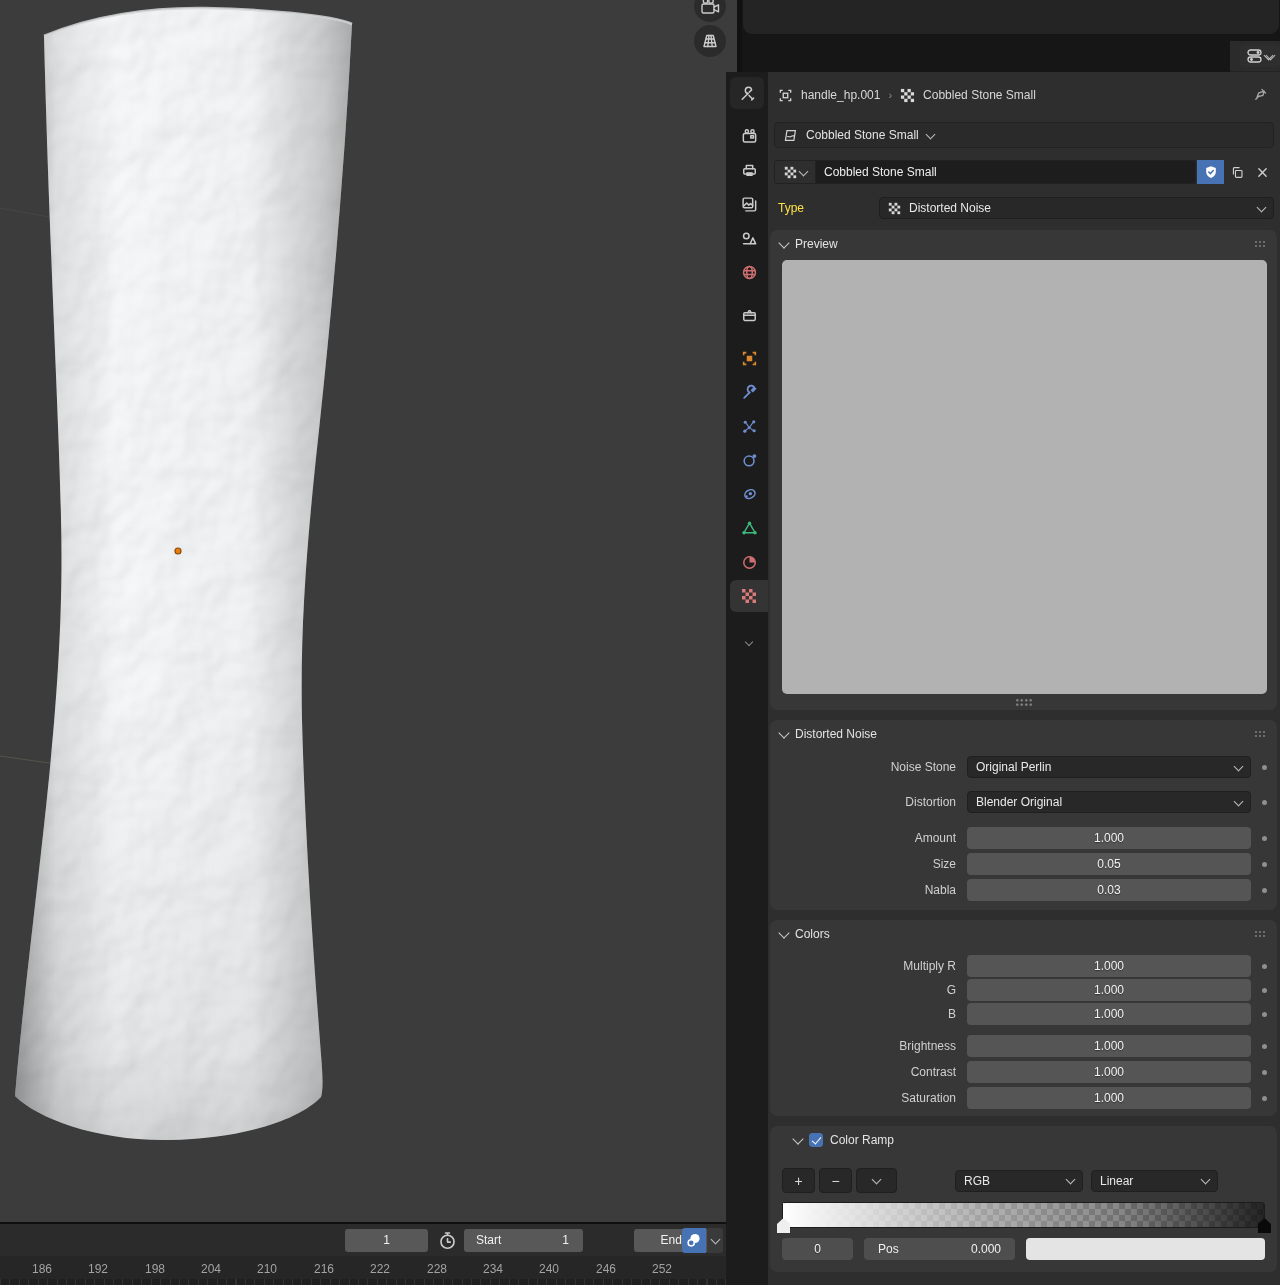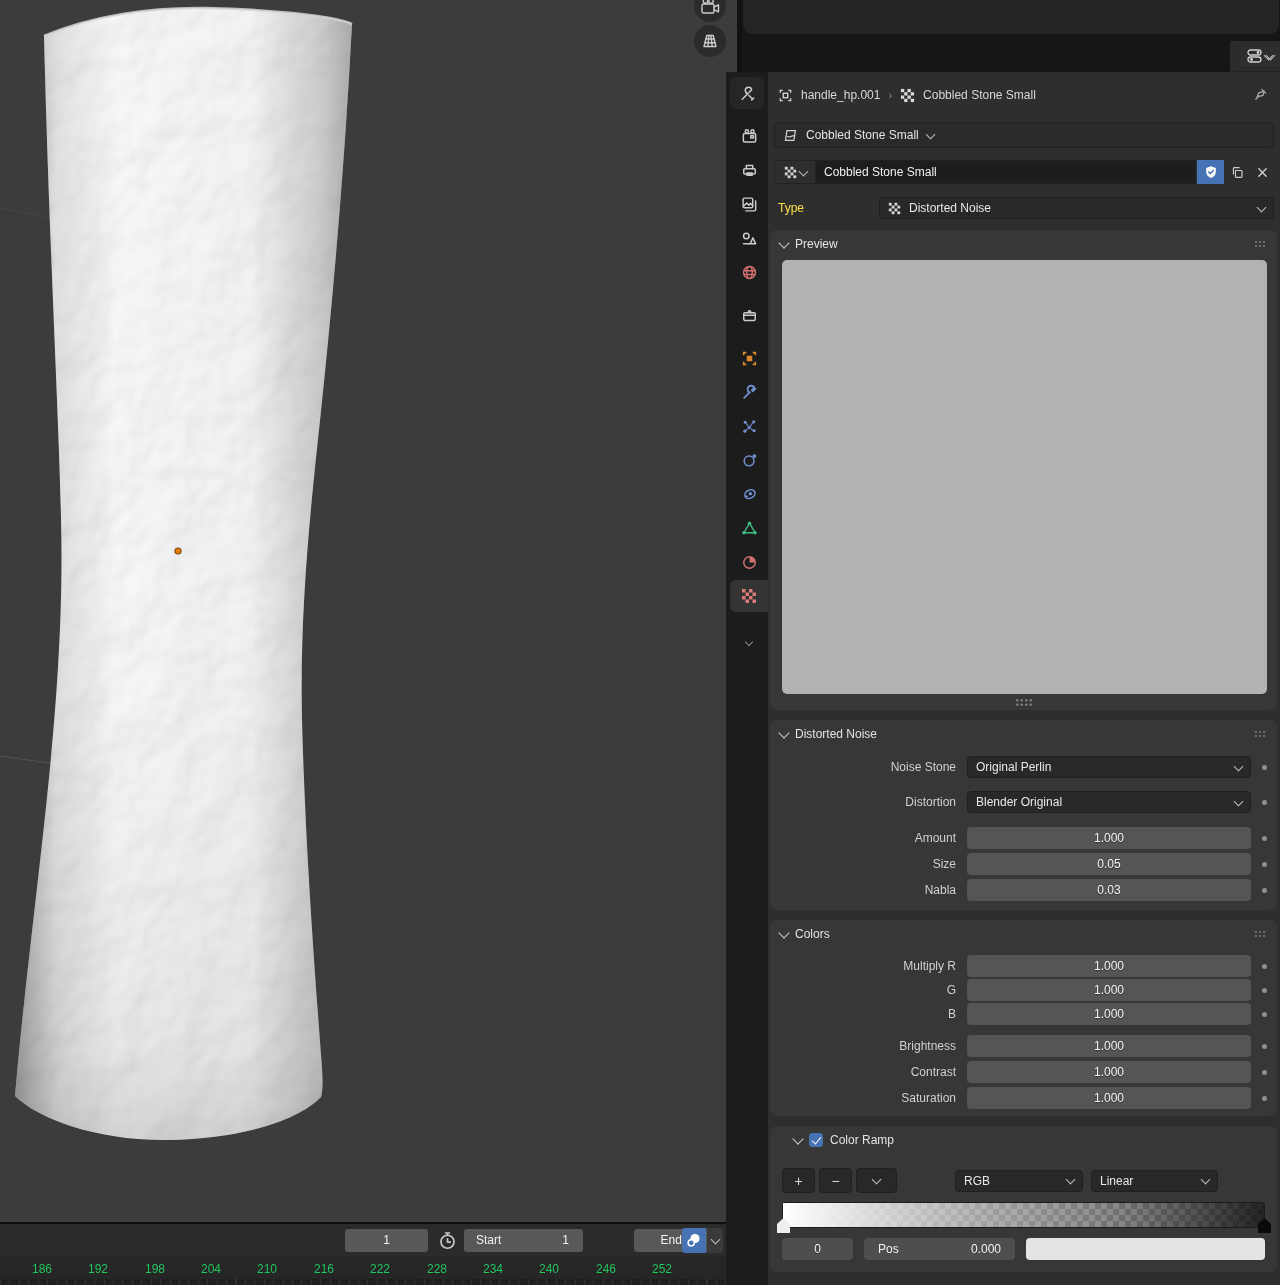--- a/index.html
+++ b/index.html
@@ -18,21 +18,21 @@
   #tl-header{position:absolute;left:0;top:0;right:0;height:32px;background:#2b2b2b;display:flex;align-items:center;}
   .tl-field{background:#585858;border-radius:3px;height:23px;display:flex;align-items:center;color:#f1f1f1;}
   #tl-frame{position:absolute;left:345px;width:83px;justify-content:center;}
   #tl-start{position:absolute;left:464px;width:119px;justify-content:space-between;padding:0 14px 0 12px;box-sizing:border-box;}
   #tl-end{position:absolute;left:586px;width:80px;justify-content:flex-end;padding:0 12px 0 10px;box-sizing:border-box;margin-left:48px;}
   #tl-sync{position:absolute;left:682px;width:24px;height:25px;background:#4772b3;border-radius:3px 0 0 3px;
            display:flex;align-items:center;justify-content:center;}
   #tl-sync-dd{position:absolute;left:707px;width:16px;height:25px;background:#3a3a3a;border-radius:0 3px 3px 0;
            display:flex;align-items:center;justify-content:center;}
   #tl-ruler{position:absolute;left:0;top:32px;right:0;bottom:8px;background:#262626;}
-  .tick-label{position:absolute;top:6px;transform:translateX(-50%);color:#22c55e;font-size:12px;}
+  .tick-label{position:absolute;top:6px;transform:translateX(-50%);color:#a3a3a3;font-size:12px;}
   #tl-ticks{position:absolute;left:0;bottom:0;right:0;height:8px;background:
      repeating-linear-gradient(90deg,#323232 0 1px,#1f1f1f 1px 9.42px);}
 
   
   #right{left:742px;top:0;width:538px;height:1285px;background:#161616;display:flex;flex-direction:column;}
   #outliner-stub{height:34px;background:#242424;border-radius:0 0 9px 9px;margin:0 1px;}
   #props{flex:1;display:flex;flex-direction:column;margin-top:7px;min-height:0;align-items:flex-end;}
   #props-header{height:30px;background:#2b2b2b;display:flex;align-items:center;position:relative;border-bottom:1px solid #232323;}
   #editor-type-btn{margin-left:10px;width:40px;height:22px;background:#2e2e2e;border-radius:4px;
       display:flex;align-items:center;justify-content:center;gap:2px;}

